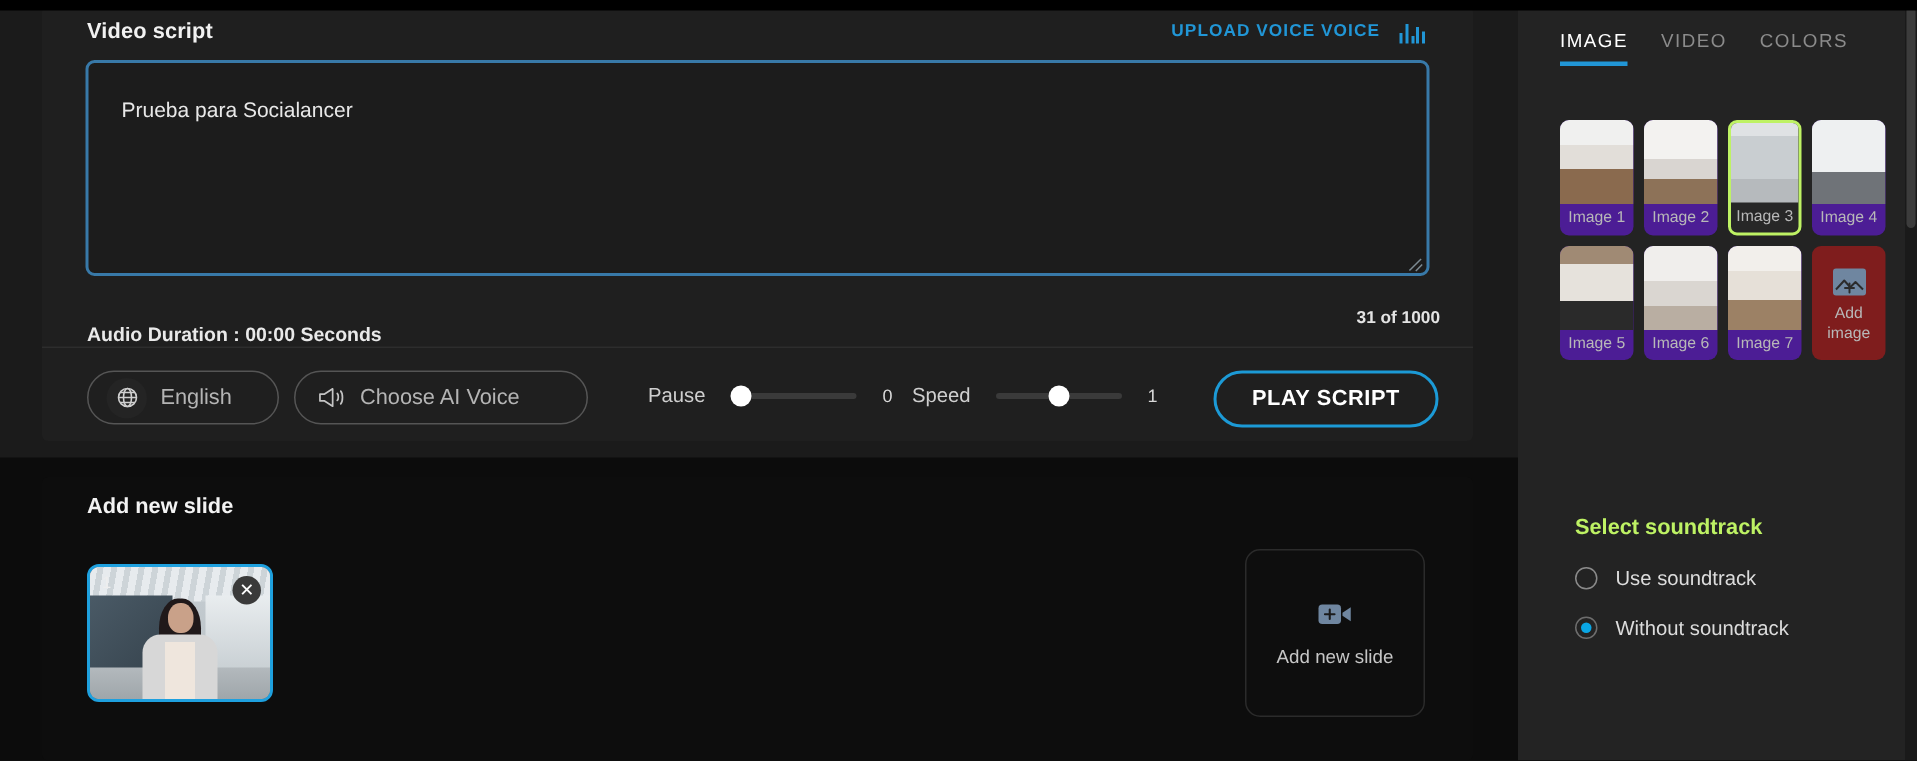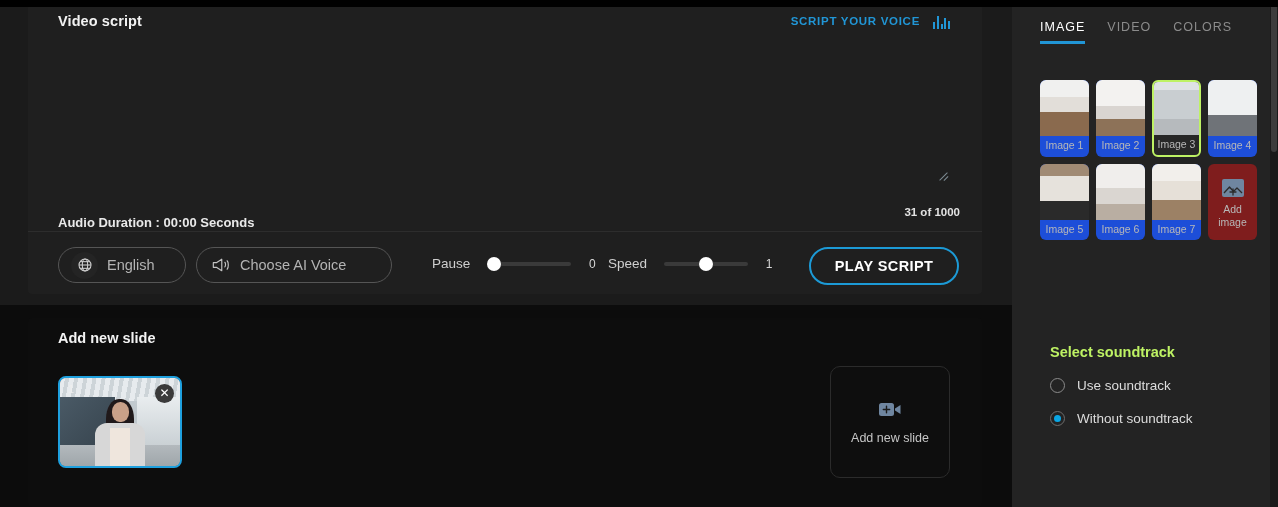--- a/index.html
+++ b/index.html
@@ -178,21 +178,20 @@
   .megaphone-icon svg { width: 20px; height: 16px; display: block; }
 
   .slider-group {
     position: absolute;
     top: 22px;
     display: flex;
     align-items: center;
     gap: 17px;
     color: #cfcfcf;
     font-size: 13.5px;
-    text-align: center;
   }
   .slider-group.pause { left: 404px; }
   .slider-group.speed { left: 580px; }
   .slider-track {
     position: relative;
     width: 84px; height: 4px;
     background: #3a3a3a;
     border-radius: 2px;
     cursor: pointer;
   }
@@ -365,21 +364,21 @@
     position: absolute;
     left: 28px; top: 80px;
     width: 222px;
     display: grid;
     grid-template-columns: repeat(4, 49px);
     gap: 7px 7px;
   }
   .img-card {
     width: 49px;
     border-radius: 6px;
-    background: #1d4ed8;
+    background: #4c1d95;
     overflow: hidden;
     cursor: pointer;
     padding-bottom: 2px;
   }
   .img-card.selected {
     border: 2px solid #bef264;
     background: #272727;
   }
   .img-thumb {
     width: 100%;
@@ -522,30 +521,31 @@
 
   <div class="top-strip"></div>
 
   <div class="main-col">
     <div class="main-bg-dark"></div>
 
     <div class="script-card">
 
       <div class="script-head">
         <span class="script-title">Video script</span>
-        <span class="upload-voice">SCRIPT YOUR VOICE</span>
+        <span class="upload-voice">UPLOAD VOICE VOICE</span>
         <span class="wave-icon">
           <i></i>
             <i></i>
             <i></i>
             <i></i>
             <i></i>
         </span>
       </div>
 
+      <textarea class="script-area" placeholder="Type your script here" style="">Prueba para Socialancer</textarea>
       <span class="resize-grip"></span>
 
       <div class="duration-row">
         <span class="duration-text">Audio Duration : 00:00 Seconds</span>
         <span class="char-count">31 of 1000</span>
       </div>
 
       <div class="controls-row">
 
         <div class="pill pill-lang">

